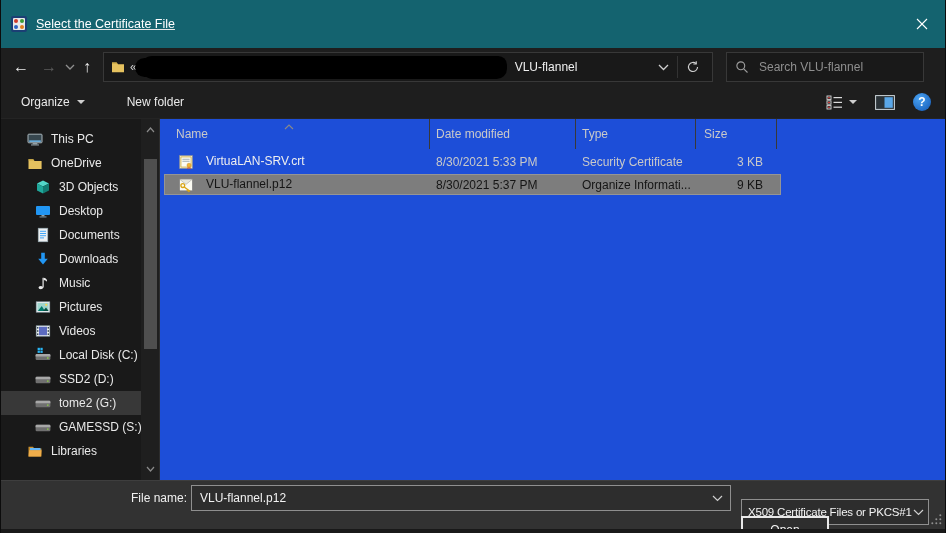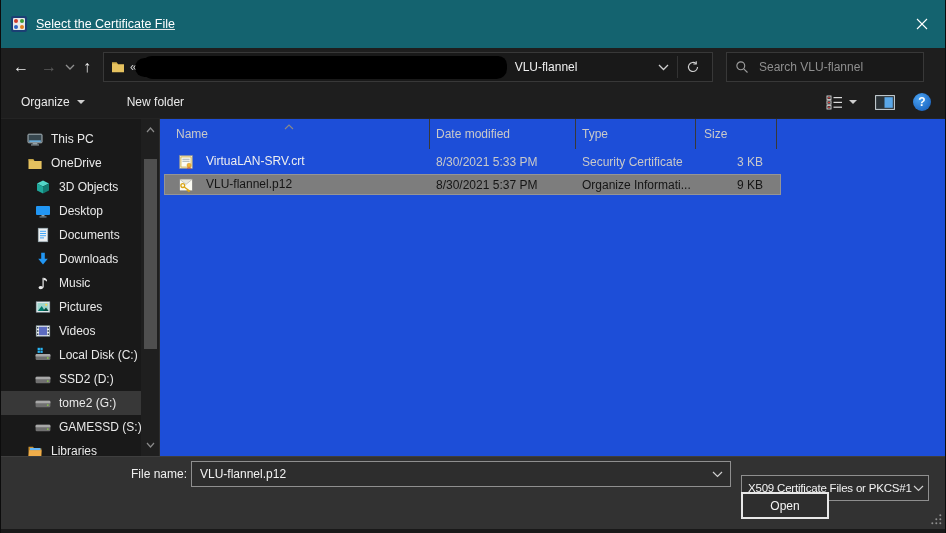--- a/index.html
+++ b/index.html
@@ -73,21 +73,21 @@
   .row{display:flex;align-items:center;height:21px;font-size:12px;margin-left:4px;width:617px;margin-top:2px;color:#efefef;}
   .cell{white-space:nowrap;overflow:hidden;}
   .cell.c-name{width:266px;display:flex;align-items:flex-start;gap:12px;padding-left:14px;}
   .cell.c-date{width:146px;padding-left:6px;color:#c9c9c9;}
   .cell.c-type{width:120px;padding-left:6px;color:#c9c9c9;}
   .cell.c-size{width:81px;padding-right:14px;text-align:right;color:#c9c9c9;}
   .row.selected{background:#7d7d7d;outline:1px solid #959595;outline-offset:-1px;color:#151515;}
   .row.selected .cell{color:#151515;}
   .fic{width:16px;height:16px;flex-shrink:0;display:flex;}
   
-  .footer{height:77px;flex-shrink:0;background:#323232;border-top:1px solid #3e3e3e;position:relative;}
+  .footer{height:53px;flex-shrink:0;background:#323232;border-top:1px solid #3e3e3e;position:relative;}
   .fname-label{position:absolute;left:100px;top:10px;width:86px;text-align:right;font-size:12px;color:#f0f0f0;}
   .combo{position:absolute;left:190px;top:4px;width:540px;height:26px;background:#2d2d2d;border:1px solid #8f8f8f;display:flex;align-items:center;}
   .combo input{flex:1;background:transparent;border:none;outline:none;color:#f2f2f2;font-size:12px;padding:0 8px;font-family:"Liberation Sans",sans-serif;}
   .combo .dd{padding:0 7px;display:flex;align-items:center;height:100%;}
   .filter{position:absolute;left:740px;top:18px;width:188px;height:26px;background:#2d2d2d;border:1px solid #8f8f8f;display:flex;align-items:center;padding:0 4px 0 6px;}
   .filter .txt{flex:1;font-size:11.5px;color:#f2f2f2;white-space:nowrap;overflow:hidden;letter-spacing:-0.2px;}
   .btn{position:absolute;top:35px;height:27px;width:88px;background:#2e2e2e;border:1px solid #9a9a9a;color:#f5f5f5;font-size:12px;display:flex;align-items:center;justify-content:center;cursor:pointer;}
   .btn-open{left:740px;border:2px solid #e8e8e8;}
   .btn-cancel{left:840px;}
   .footer-strip{position:absolute;left:0;right:0;bottom:0;height:4px;background:#191919;}

